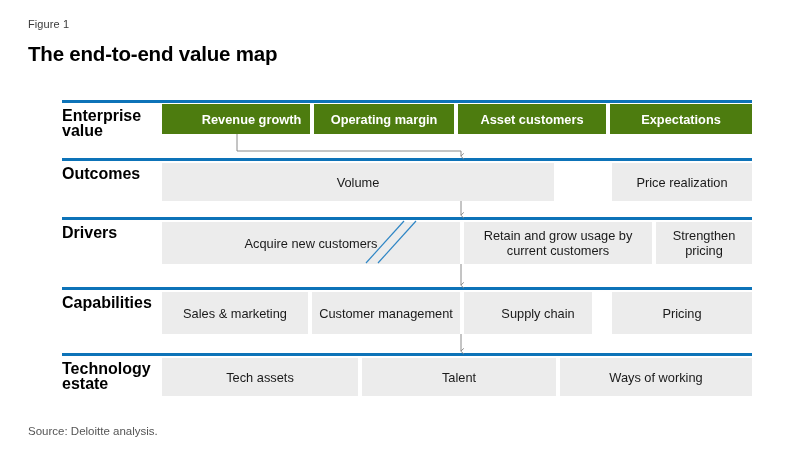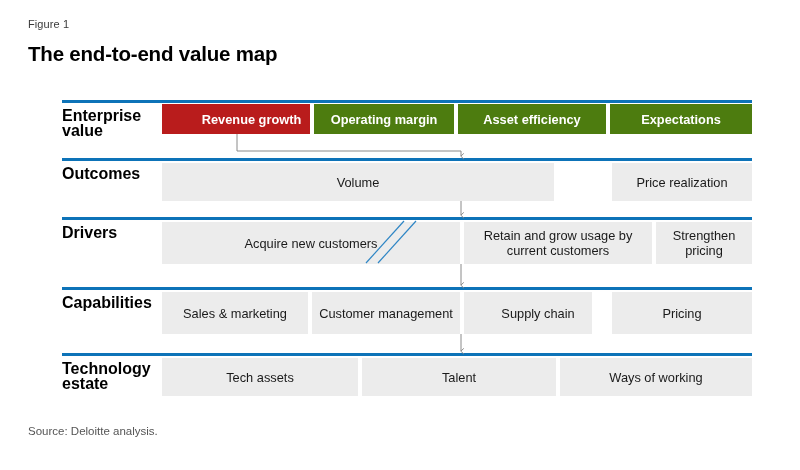--- a/index.html
+++ b/index.html
@@ -89,21 +89,21 @@
     box-sizing: border-box;
     padding: 0 4px;
   }
   .cell.tall {
     height: 42px;
   }
   .cells.tall {
     height: 42px;
   }
   .cell.accent {
-    background: #b91c1c;
+    background: #4d7c0f;
     color: #ffffff;
     font-weight: bold;
     height: 30px;
     padding-left: 35px;
   }
   .cell.muted {
     background: #4d7c0f;
     color: #ffffff;
     font-weight: bold;
     height: 30px;
@@ -142,21 +142,21 @@
 
   <div class="band" style="top:100px;">
     <div class="band-rule"></div>
     <div class="band-label">
       <div>Enterprise</div>
       <div>value</div>
     </div>
     <div class="cells ev">
       <div class="cell accent" style="left:0px;width:148px;">Revenue growth</div>
       <div class="cell muted" style="left:152px;width:140px;">Operating margin</div>
-      <div class="cell muted" style="left:296px;width:148px;">Asset efficiency</div>
+      <div class="cell muted" style="left:296px;width:148px;">Asset customers</div>
       <div class="cell muted" style="left:448px;width:142px;">Expectations</div>
     </div>
   </div>
 
   <div class="band" style="top:158px;">
     <div class="band-rule"></div>
     <div class="band-label">
       <div>Outcomes</div>
     </div>
     <div class="cells">

